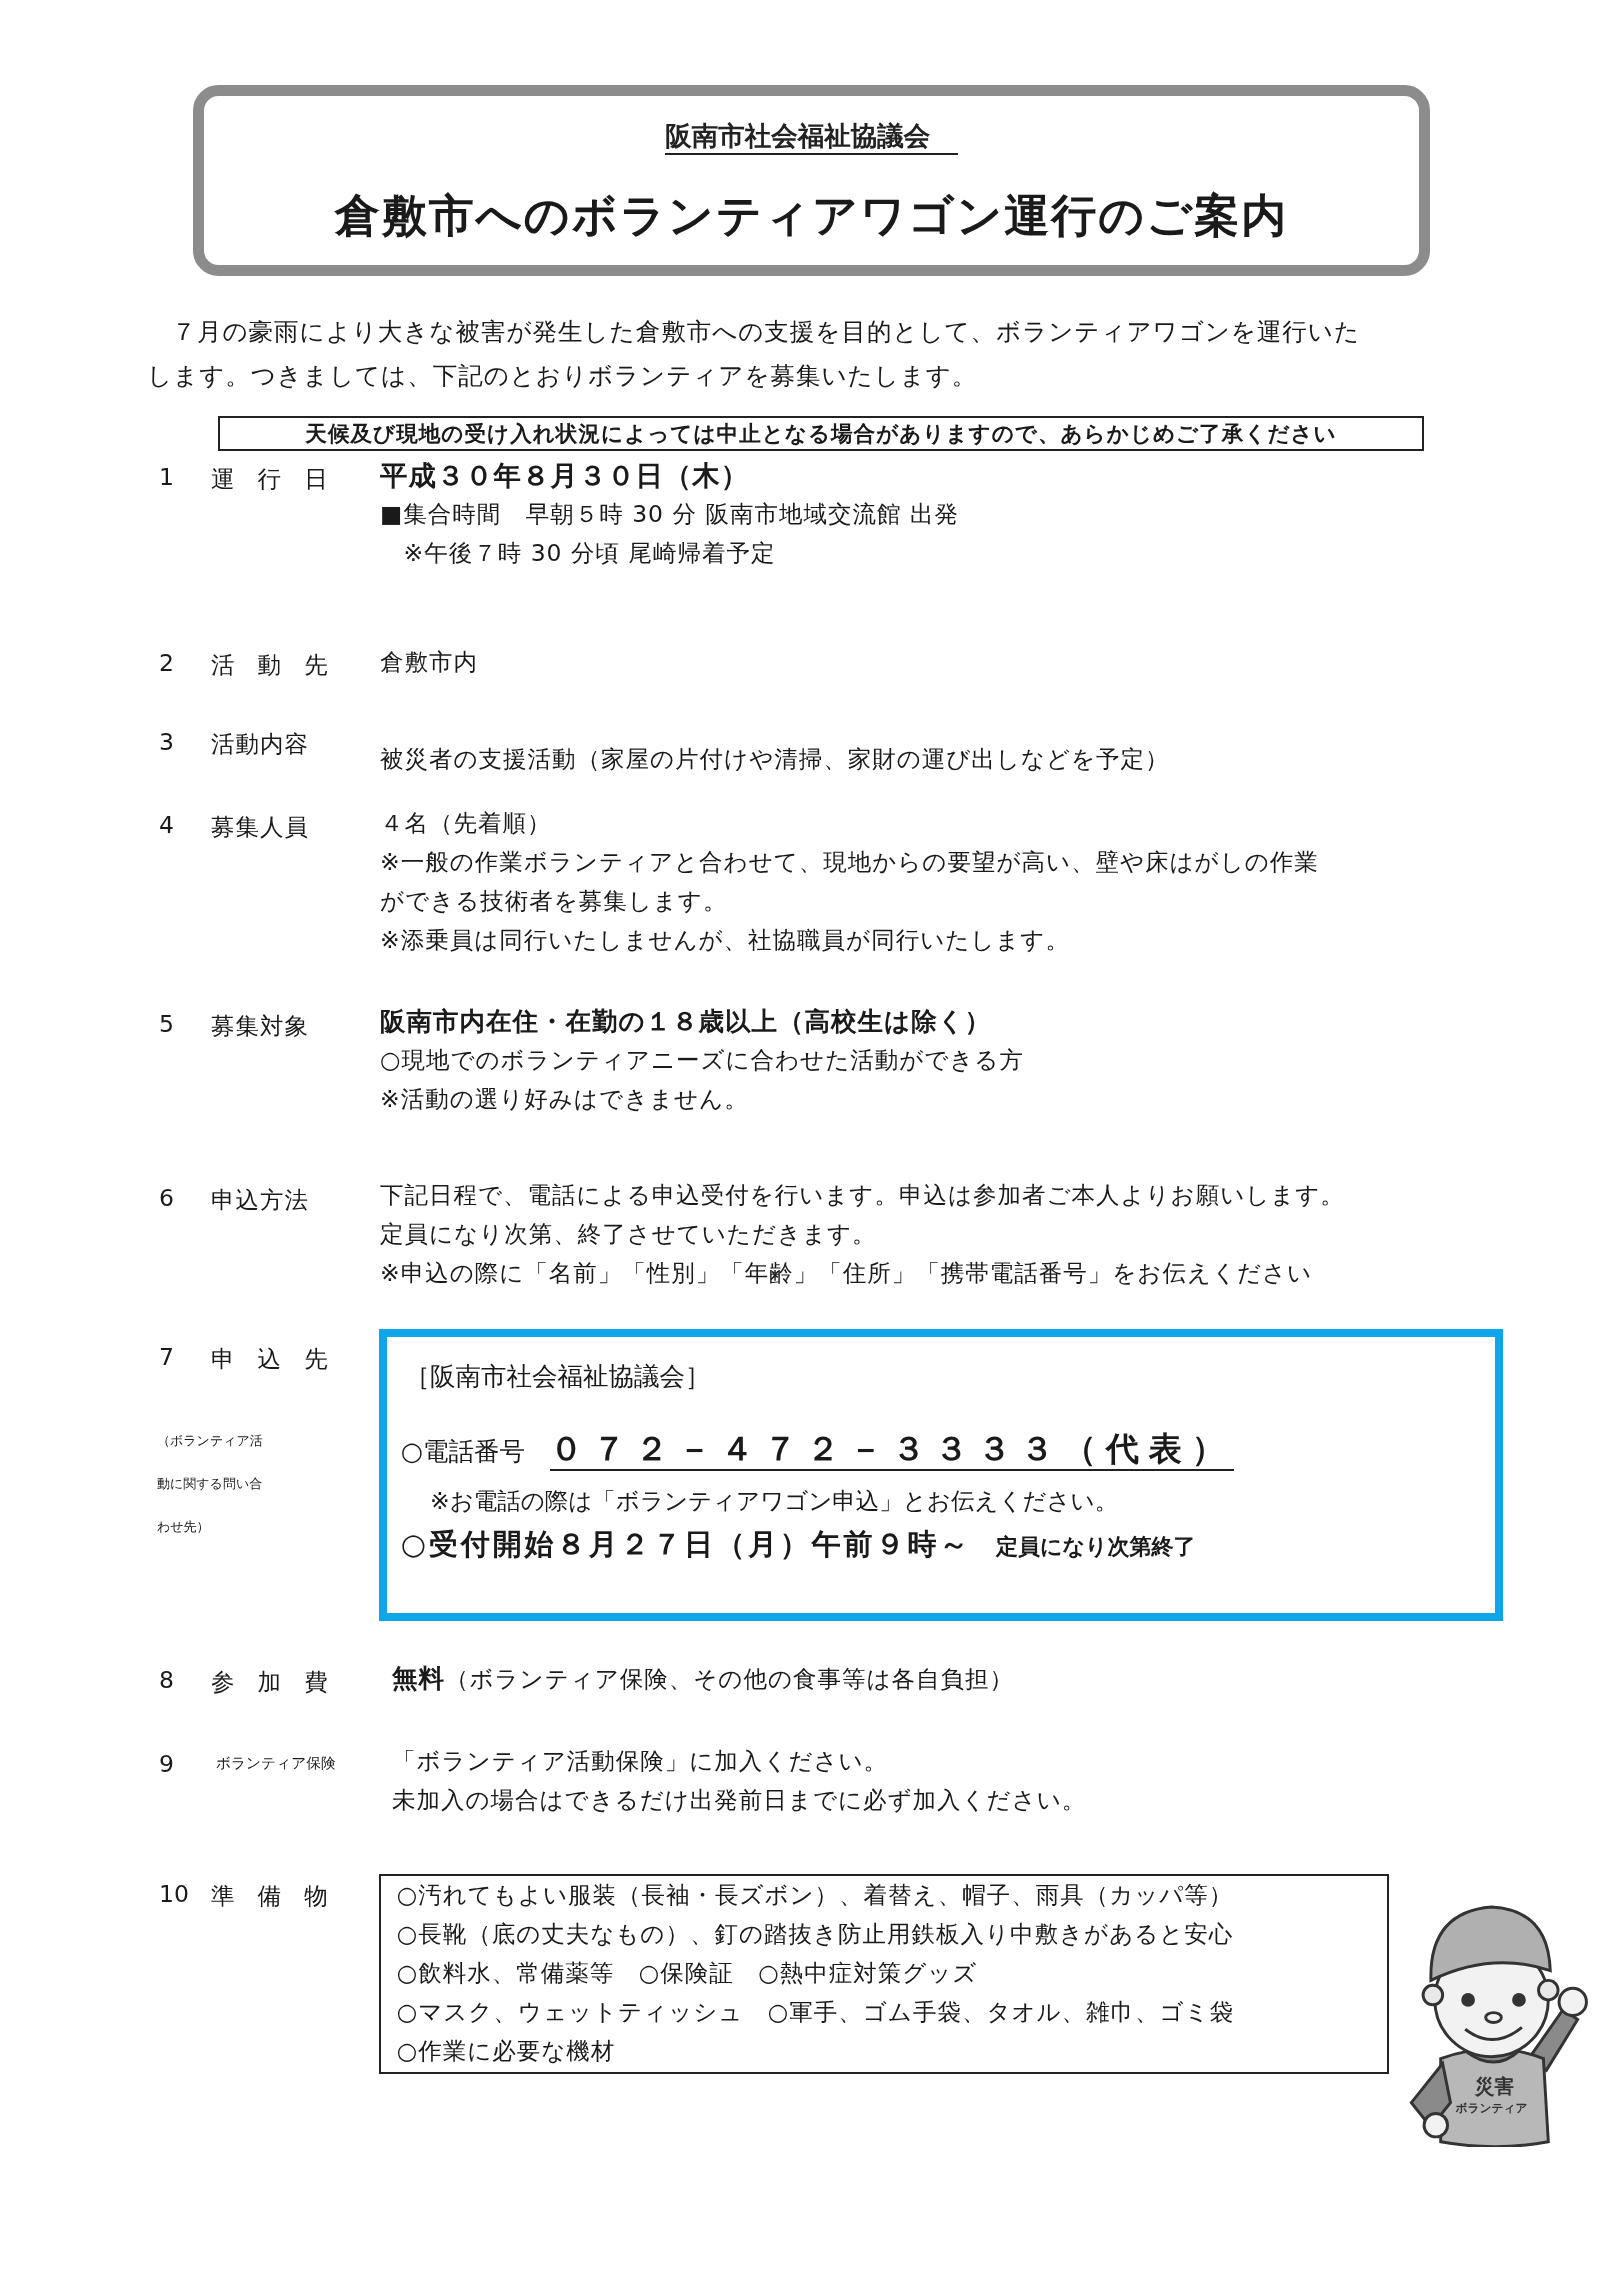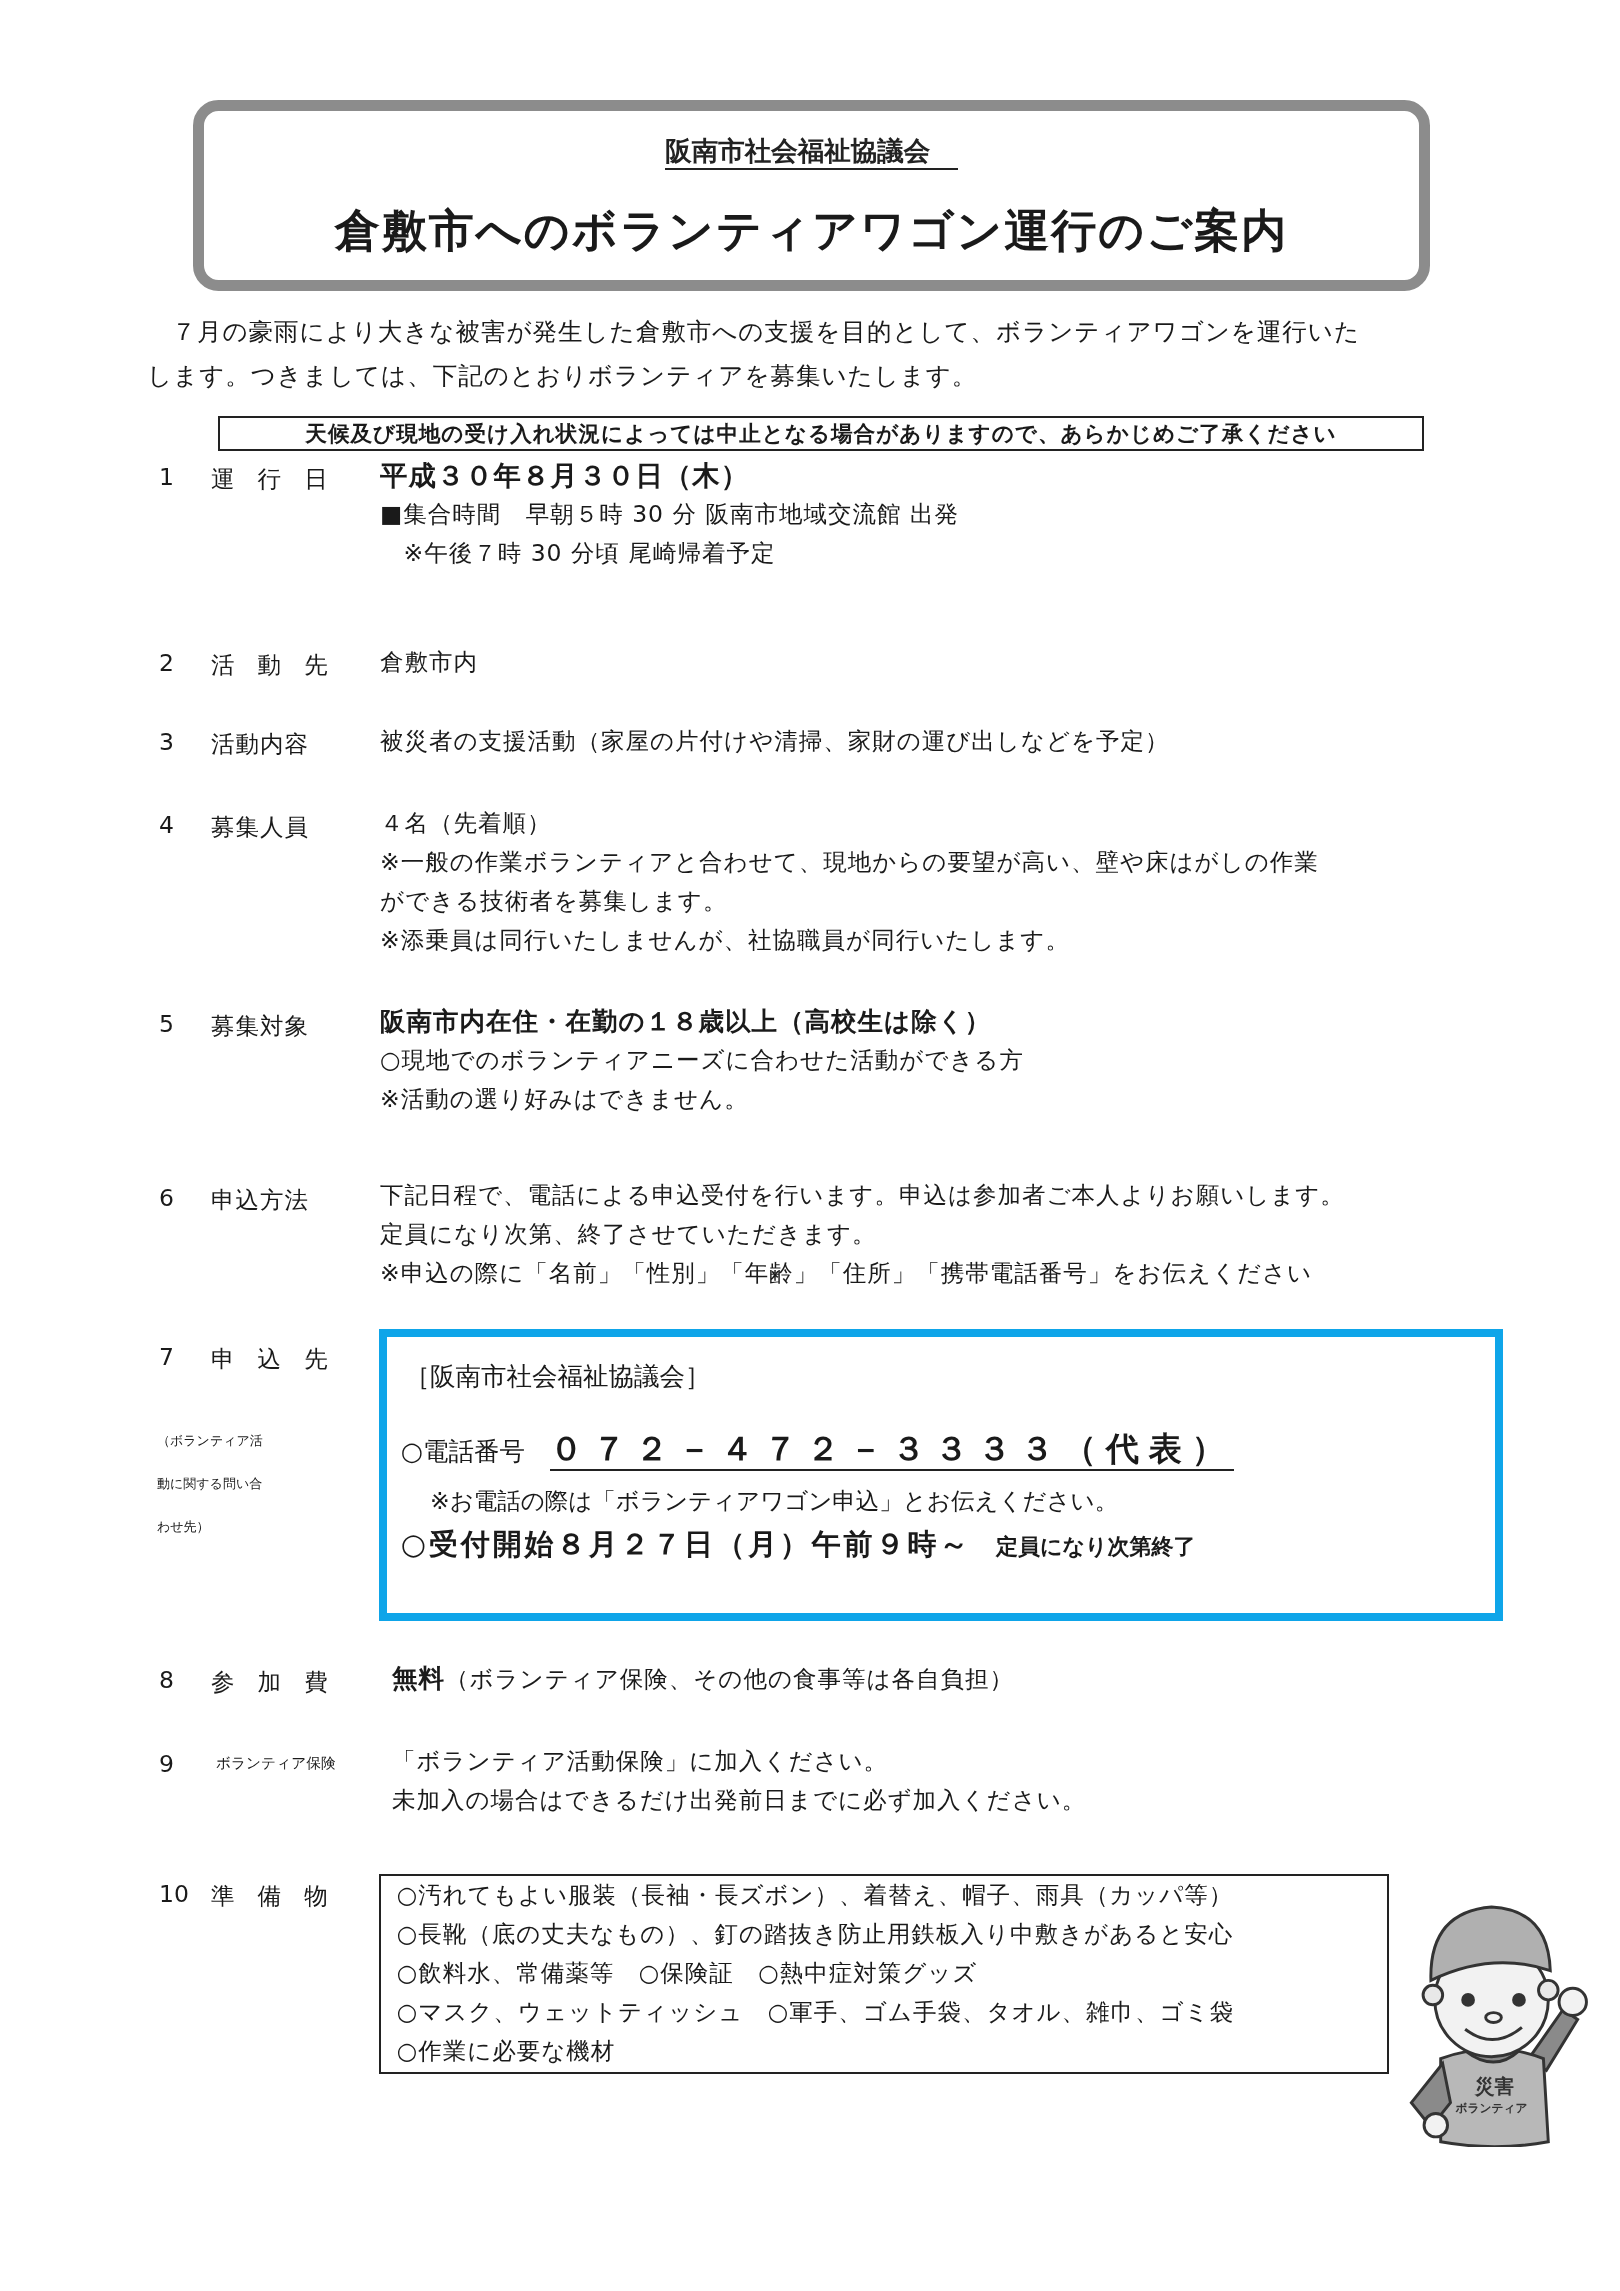--- a/index.html
+++ b/index.html
@@ -5,21 +5,21 @@
   html, body { margin: 0; padding: 0; background: #ffffff; }
   body {
     width: 1620px; height: 2292px; position: relative; overflow: hidden;
     font-family: "DejaVu Sans", "Liberation Sans", sans-serif;
     color: #1a1a1a;
   }
   .abs { position: absolute; }
 
   
   .title-frame {
-    left: 193px; top: 100px; width: 1215px; height: 169px;
+    left: 193px; top: 85px; width: 1215px; height: 169px;
     border: 11.8px solid #8c8c8c; border-radius: 25.5px; background: #fff;
   }
   .org-title {
     left: 0; right: 0; top: 21.6px; text-align: center;
     font-size: 26.5px; font-weight: bold; color: #222;
   }
   .org-title span { border-bottom: 2.9px solid #222; padding: 0 27.4px 2px 0; }
   .main-title {
     left: 0; right: 0; top: 90px; text-align: center;
     font-size: 45px; font-weight: bold; letter-spacing: 2px; color: #1a1a1a;
@@ -86,21 +86,21 @@
   <div class="val">■集合時間　早朝５時 30 分 阪南市地域交流館 出発</div>
   <div class="val" style="padding-left:23.5px;">※午後７時 30 分頃 尾崎帰着予定</div>
 </div>
 
 <div class="abs num" style="left:159px;top:649px;">2</div>
 <div class="abs lbl" style="left:211px;top:649px;letter-spacing:7.8px;">活 動 先</div>
 <div class="abs val" style="left:380px;top:643px;">倉敷市内</div>
 
 <div class="abs num" style="left:159px;top:728px;">3</div>
 <div class="abs lbl" style="left:211px;top:728px;">活動内容</div>
-<div class="abs val" style="left:380px;top:722px;">被災者の支援活動（家屋の片付けや清掃、家財の運び出しなどを予定）</div>
+<div class="abs val" style="left:380px;top:740px;">被災者の支援活動（家屋の片付けや清掃、家財の運び出しなどを予定）</div>
 
 <div class="abs num" style="left:159px;top:811px;">4</div>
 <div class="abs lbl" style="left:211px;top:811px;">募集人員</div>
 <div class="abs" style="left:380px;top:804px;">
   <div class="val">４名（先着順）</div>
   <div class="val">※一般の作業ボランティアと合わせて、現地からの要望が高い、壁や床はがしの作業</div>
   <div class="val">ができる技術者を募集します。</div>
   <div class="val">※添乗員は同行いたしませんが、社協職員が同行いたします。</div>
 </div>
 

